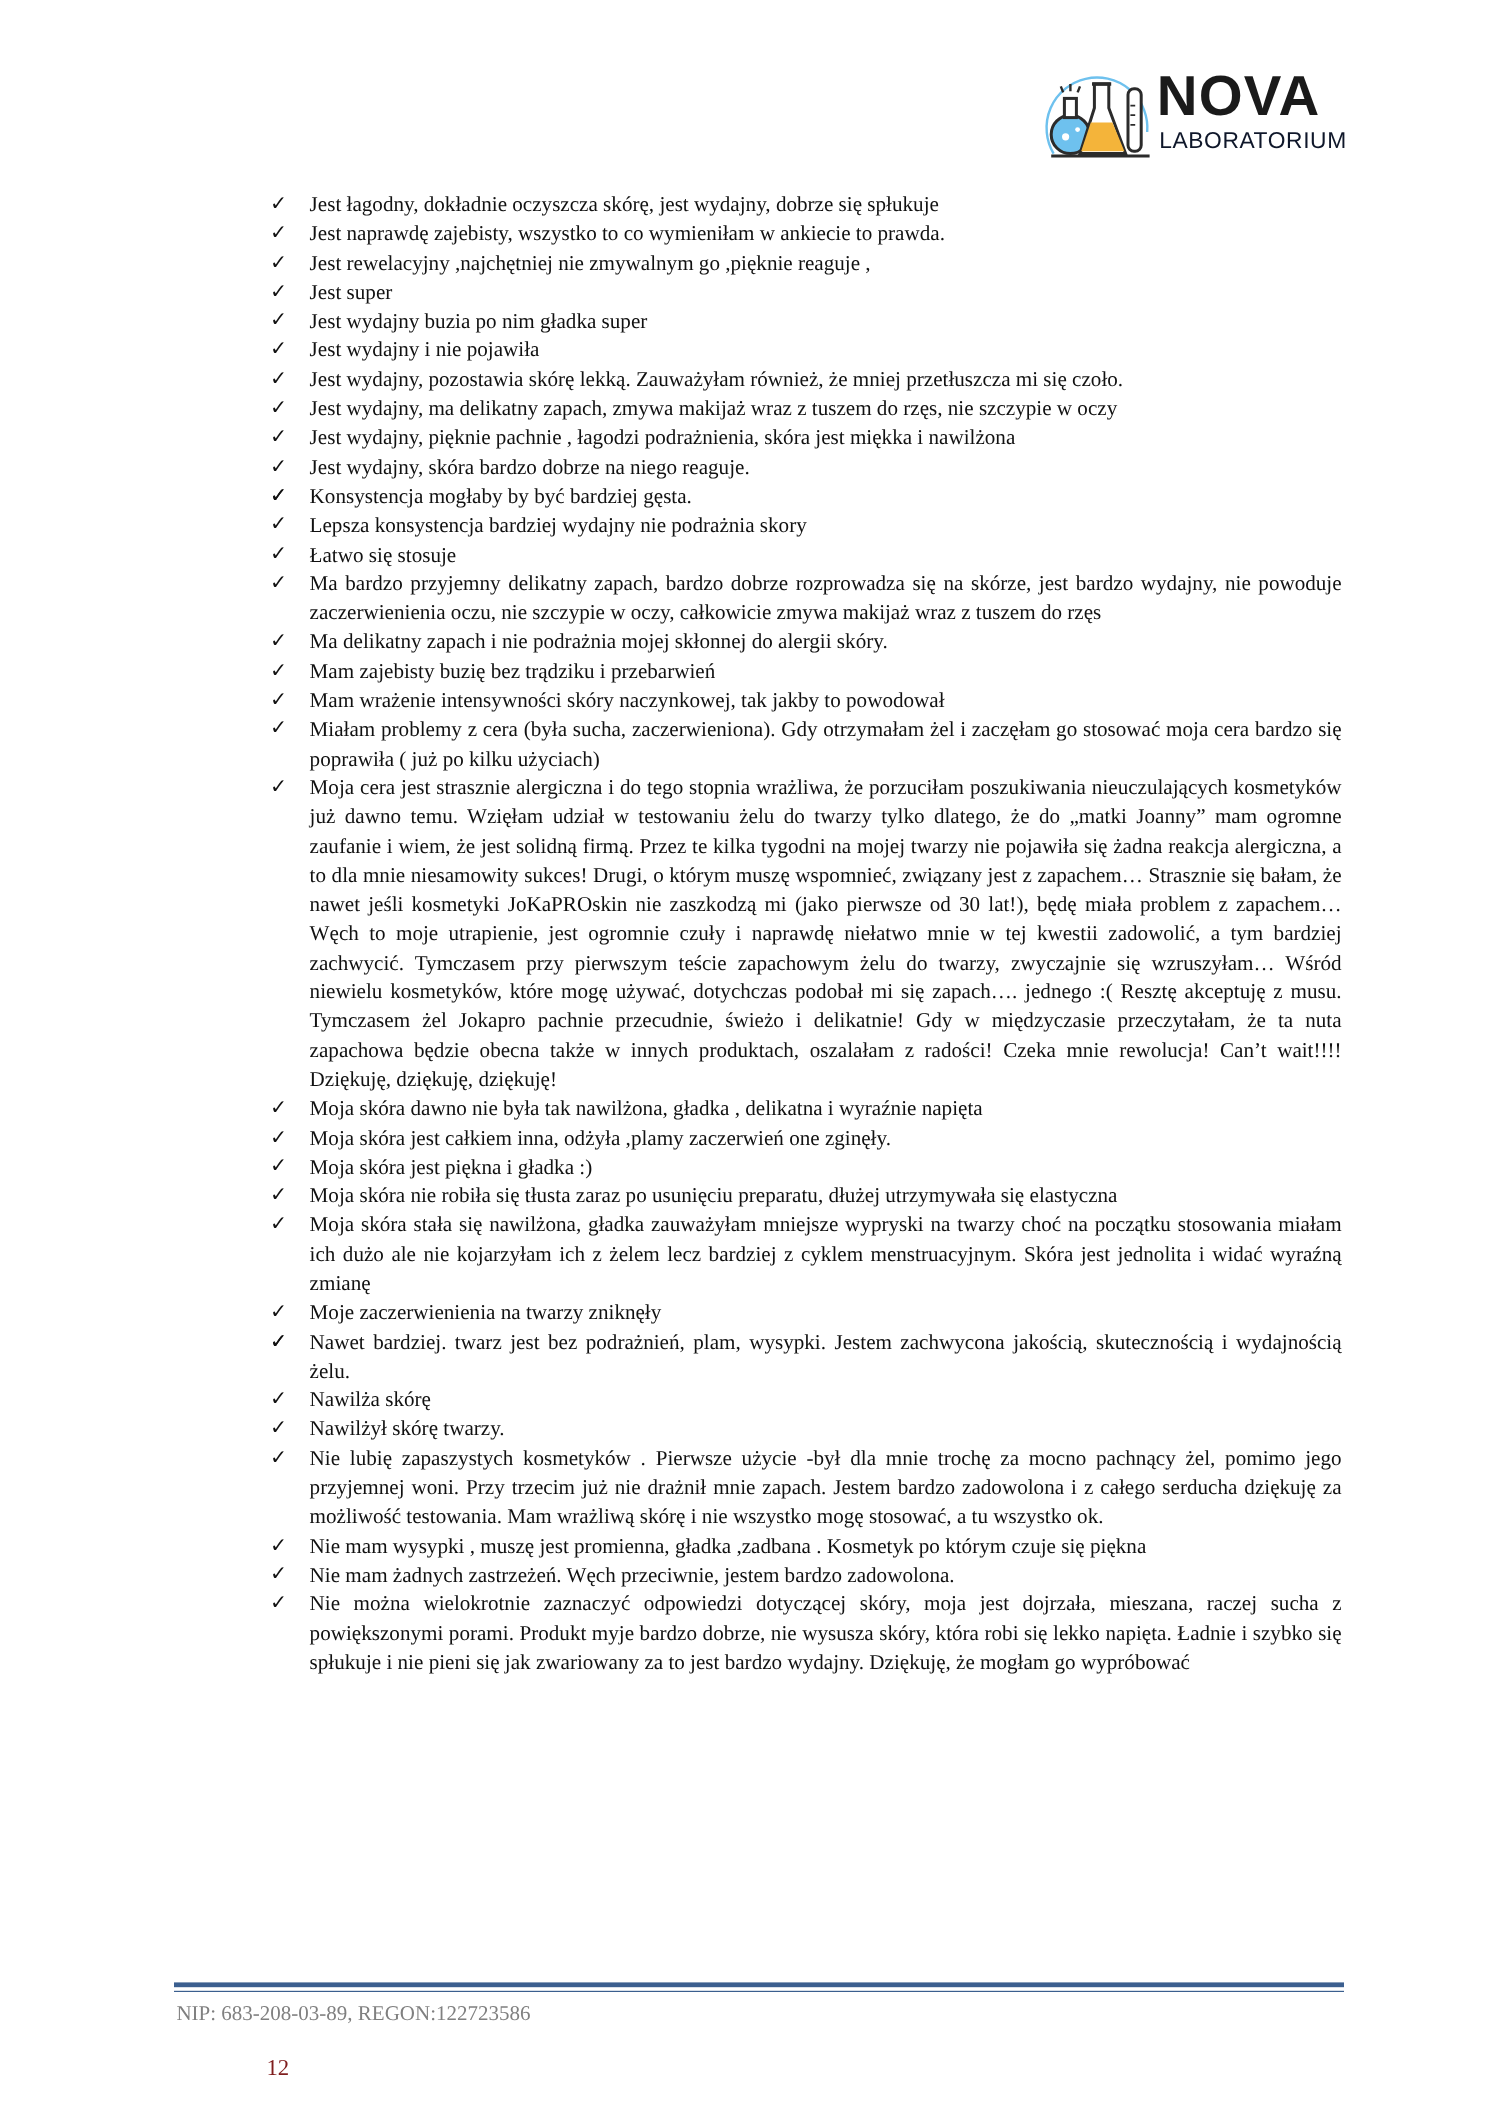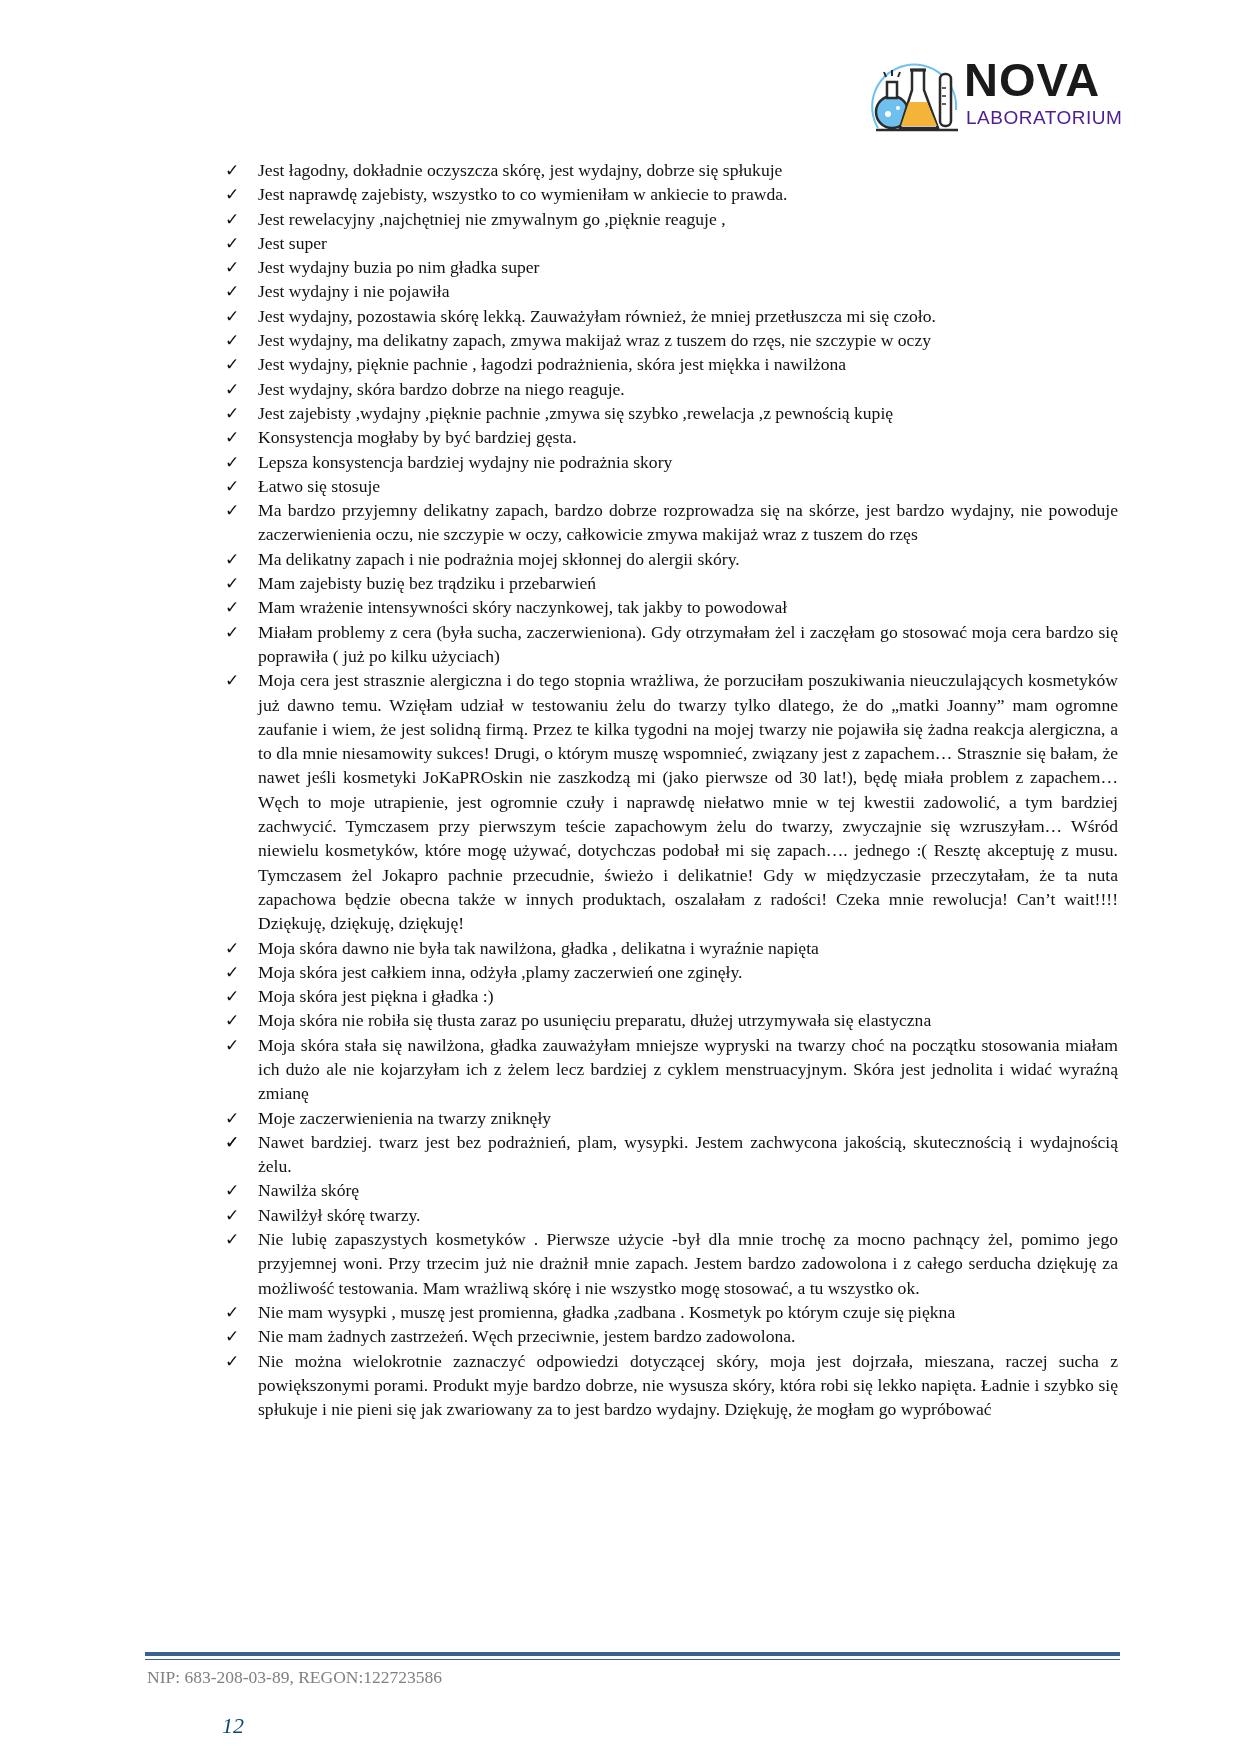--- a/index.html
+++ b/index.html
@@ -2,30 +2,30 @@
 <html><head>
 <meta charset="utf-8">
 <style>
   html, body { margin: 0; padding: 0; background: #ffffff; }
   body { width: 1241px; height: 1755px; position: relative; overflow: hidden;
          font-family: "Liberation Serif", "DejaVu Serif", serif; color: #111; }
   .logo { position: absolute; left: 868px; top: 50px; width: 255px; height: 95px; }
   .logo-text-main { position: absolute; left: 96px; top: 6px; font-family: "Liberation Sans", sans-serif;
                     font-weight: bold; font-size: 47px; letter-spacing: 1px; color: #1a1a1a; line-height: 1; }
   .logo-text-sub { position: absolute; left: 98px; top: 58px; font-family: "Liberation Sans", sans-serif;
-                   font-size: 19px; letter-spacing: 0.5px; color: #4c1d95; line-height: 1; }
+                   font-size: 19px; letter-spacing: 0.5px; color: #0f172a; line-height: 1; }
   .logo svg { position: absolute; left: 0; top: 0; }
   .list { position: absolute; left: 225px; top: 158px; width: 893px; margin: 0; padding: 0; list-style: none; }
   .item { position: relative; padding-left: 33px; font-size: 17.6px; line-height: 24.3px;
           text-align: justify; margin: 0; }
   .check { position: absolute; left: 0; top: 0; font-family: "DejaVu Sans", sans-serif; font-size: 17px; }
   .footer-rule-thick { position: absolute; left: 145px; top: 1652px; width: 975px; height: 4px; background: #3b5f8f; }
   .footer-rule-thin { position: absolute; left: 145px; top: 1659px; width: 975px; height: 1px; background: #3b5f8f; }
   .footer { position: absolute; left: 147px; top: 1666px; font-size: 17.5px; line-height: 22px; color: #808080; }
-  .page-num { position: absolute; left: 222px; top: 1713px; font-size: 22px; color: #0c4a6e; font-style: italic; }
+  .page-num { position: absolute; left: 222px; top: 1713px; font-size: 19px; color: #7f1d1d; }
 </style>
 </head>
 <body>
 
 <div class="logo">
   <svg width="96" height="95" viewBox="0 0 96 95">
     <path d="M10 78 A42 42 0 1 1 88 60" fill="none" stroke="#6ec1ee" stroke-width="2"></path>
     <line x1="8" y1="80" x2="90" y2="80" stroke="#2b2b2b" stroke-width="2.5"></line>
 
     <circle cx="24" cy="62" r="16" fill="#6ec1ee" stroke="#2b2b2b" stroke-width="2.5"></circle>
@@ -53,21 +53,21 @@
     <li class="item"><span class="check">✓</span><span>Jest łagodny, dokładnie oczyszcza skórę, jest wydajny, dobrze się spłukuje</span></li>
     <li class="item"><span class="check">✓</span><span>Jest naprawdę zajebisty, wszystko to co wymieniłam w ankiecie to prawda.</span></li>
     <li class="item"><span class="check">✓</span><span>Jest rewelacyjny ,najchętniej nie zmywalnym go ,pięknie reaguje ,</span></li>
     <li class="item"><span class="check">✓</span><span>Jest super</span></li>
     <li class="item"><span class="check">✓</span><span>Jest wydajny buzia po nim gładka super</span></li>
     <li class="item"><span class="check">✓</span><span>Jest wydajny i nie pojawiła</span></li>
     <li class="item"><span class="check">✓</span><span>Jest wydajny,  pozostawia skórę lekką. Zauważyłam również, że mniej przetłuszcza mi się czoło.</span></li>
     <li class="item"><span class="check">✓</span><span>Jest wydajny, ma delikatny zapach, zmywa makijaż wraz z tuszem do rzęs, nie szczypie w oczy</span></li>
     <li class="item"><span class="check">✓</span><span>Jest wydajny, pięknie pachnie , łagodzi podrażnienia,  skóra jest miękka i nawilżona</span></li>
     <li class="item"><span class="check">✓</span><span>Jest wydajny, skóra bardzo dobrze na niego reaguje.</span></li>
-    <li class="item"><span class="check">✓</span><span>Jest zajebisty ,wydajny ,pięknie pachnie ,zmywa się szybko ,rewelacja ,z pewnością kupię</span></li>
+    <li class="item"><span class="check">✓</span></li>
     <li class="item"><span class="check">✓</span><span>Konsystencja mogłaby by być bardziej gęsta.</span></li>
     <li class="item"><span class="check">✓</span><span>Lepsza konsystencja bardziej wydajny nie podrażnia skory</span></li>
     <li class="item"><span class="check">✓</span><span>Łatwo się stosuje</span></li>
     <li class="item"><span class="check">✓</span><span>Ma bardzo przyjemny delikatny zapach, bardzo dobrze rozprowadza się na skórze, jest bardzo wydajny, nie powoduje zaczerwienienia oczu, nie szczypie w oczy, całkowicie zmywa makijaż wraz z tuszem do rzęs</span></li>
     <li class="item"><span class="check">✓</span><span>Ma delikatny zapach i nie podrażnia mojej skłonnej do alergii skóry.</span></li>
     <li class="item"><span class="check">✓</span><span>Mam zajebisty buzię bez trądziku i przebarwień</span></li>
     <li class="item"><span class="check">✓</span><span>Mam wrażenie intensywności skóry naczynkowej, tak jakby to powodował</span></li>
     <li class="item"><span class="check">✓</span><span>Miałam problemy z cera (była sucha, zaczerwieniona). Gdy otrzymałam żel i zaczęłam go stosować moja cera bardzo się poprawiła  ( już po kilku użyciach)</span></li>
     <li class="item"><span class="check">✓</span><span>Moja cera jest strasznie alergiczna i do tego stopnia wrażliwa, że porzuciłam poszukiwania nieuczulających kosmetyków już dawno temu. Wzięłam udział w testowaniu żelu do twarzy tylko dlatego, że do „matki Joanny” mam ogromne zaufanie i wiem, że jest solidną firmą. Przez te kilka tygodni na mojej twarzy nie pojawiła się żadna reakcja alergiczna, a to dla mnie niesamowity sukces! Drugi, o którym muszę wspomnieć, związany jest z zapachem… Strasznie się bałam, że nawet jeśli kosmetyki JoKaPROskin nie zaszkodzą mi (jako pierwsze od 30 lat!), będę miała problem z zapachem… Węch to moje utrapienie, jest ogromnie czuły i naprawdę niełatwo mnie w tej kwestii zadowolić, a tym bardziej zachwycić. Tymczasem przy pierwszym teście zapachowym żelu do twarzy, zwyczajnie się wzruszyłam… Wśród niewielu kosmetyków, które mogę używać, dotychczas podobał mi się zapach…. jednego :( Resztę akceptuję z musu. Tymczasem żel Jokapro pachnie przecudnie, świeżo i delikatnie! Gdy w międzyczasie przeczytałam, że ta nuta zapachowa będzie obecna także w innych produktach, oszalałam z radości! Czeka mnie rewolucja! Can’t wait!!!! Dziękuję, dziękuję, dziękuję!</span></li>
     <li class="item"><span class="check">✓</span><span>Moja skóra dawno nie była tak nawilżona, gładka , delikatna i wyraźnie napięta</span></li>

